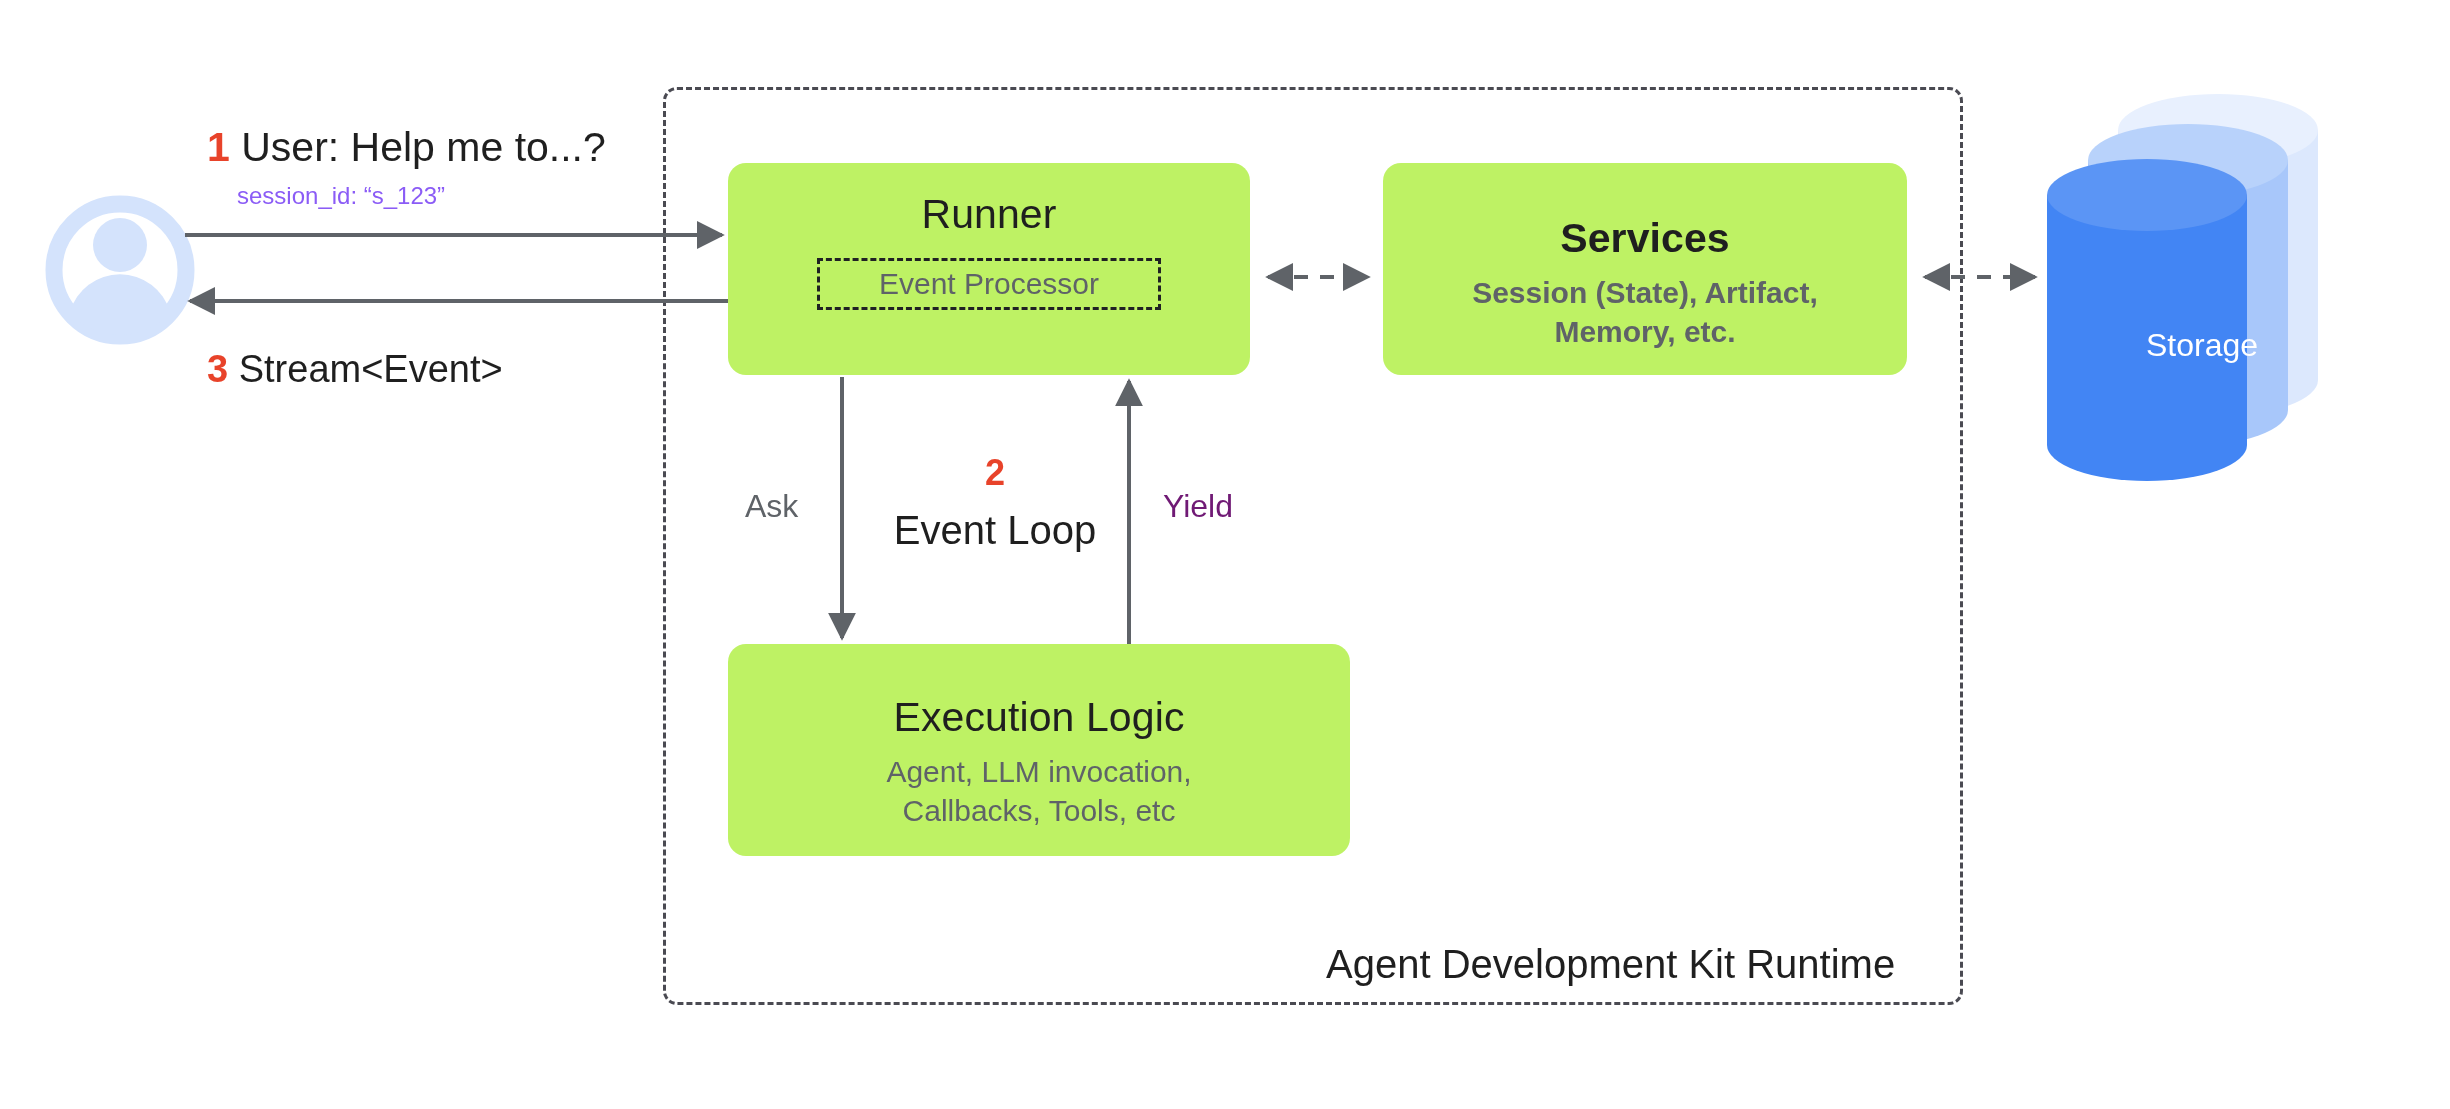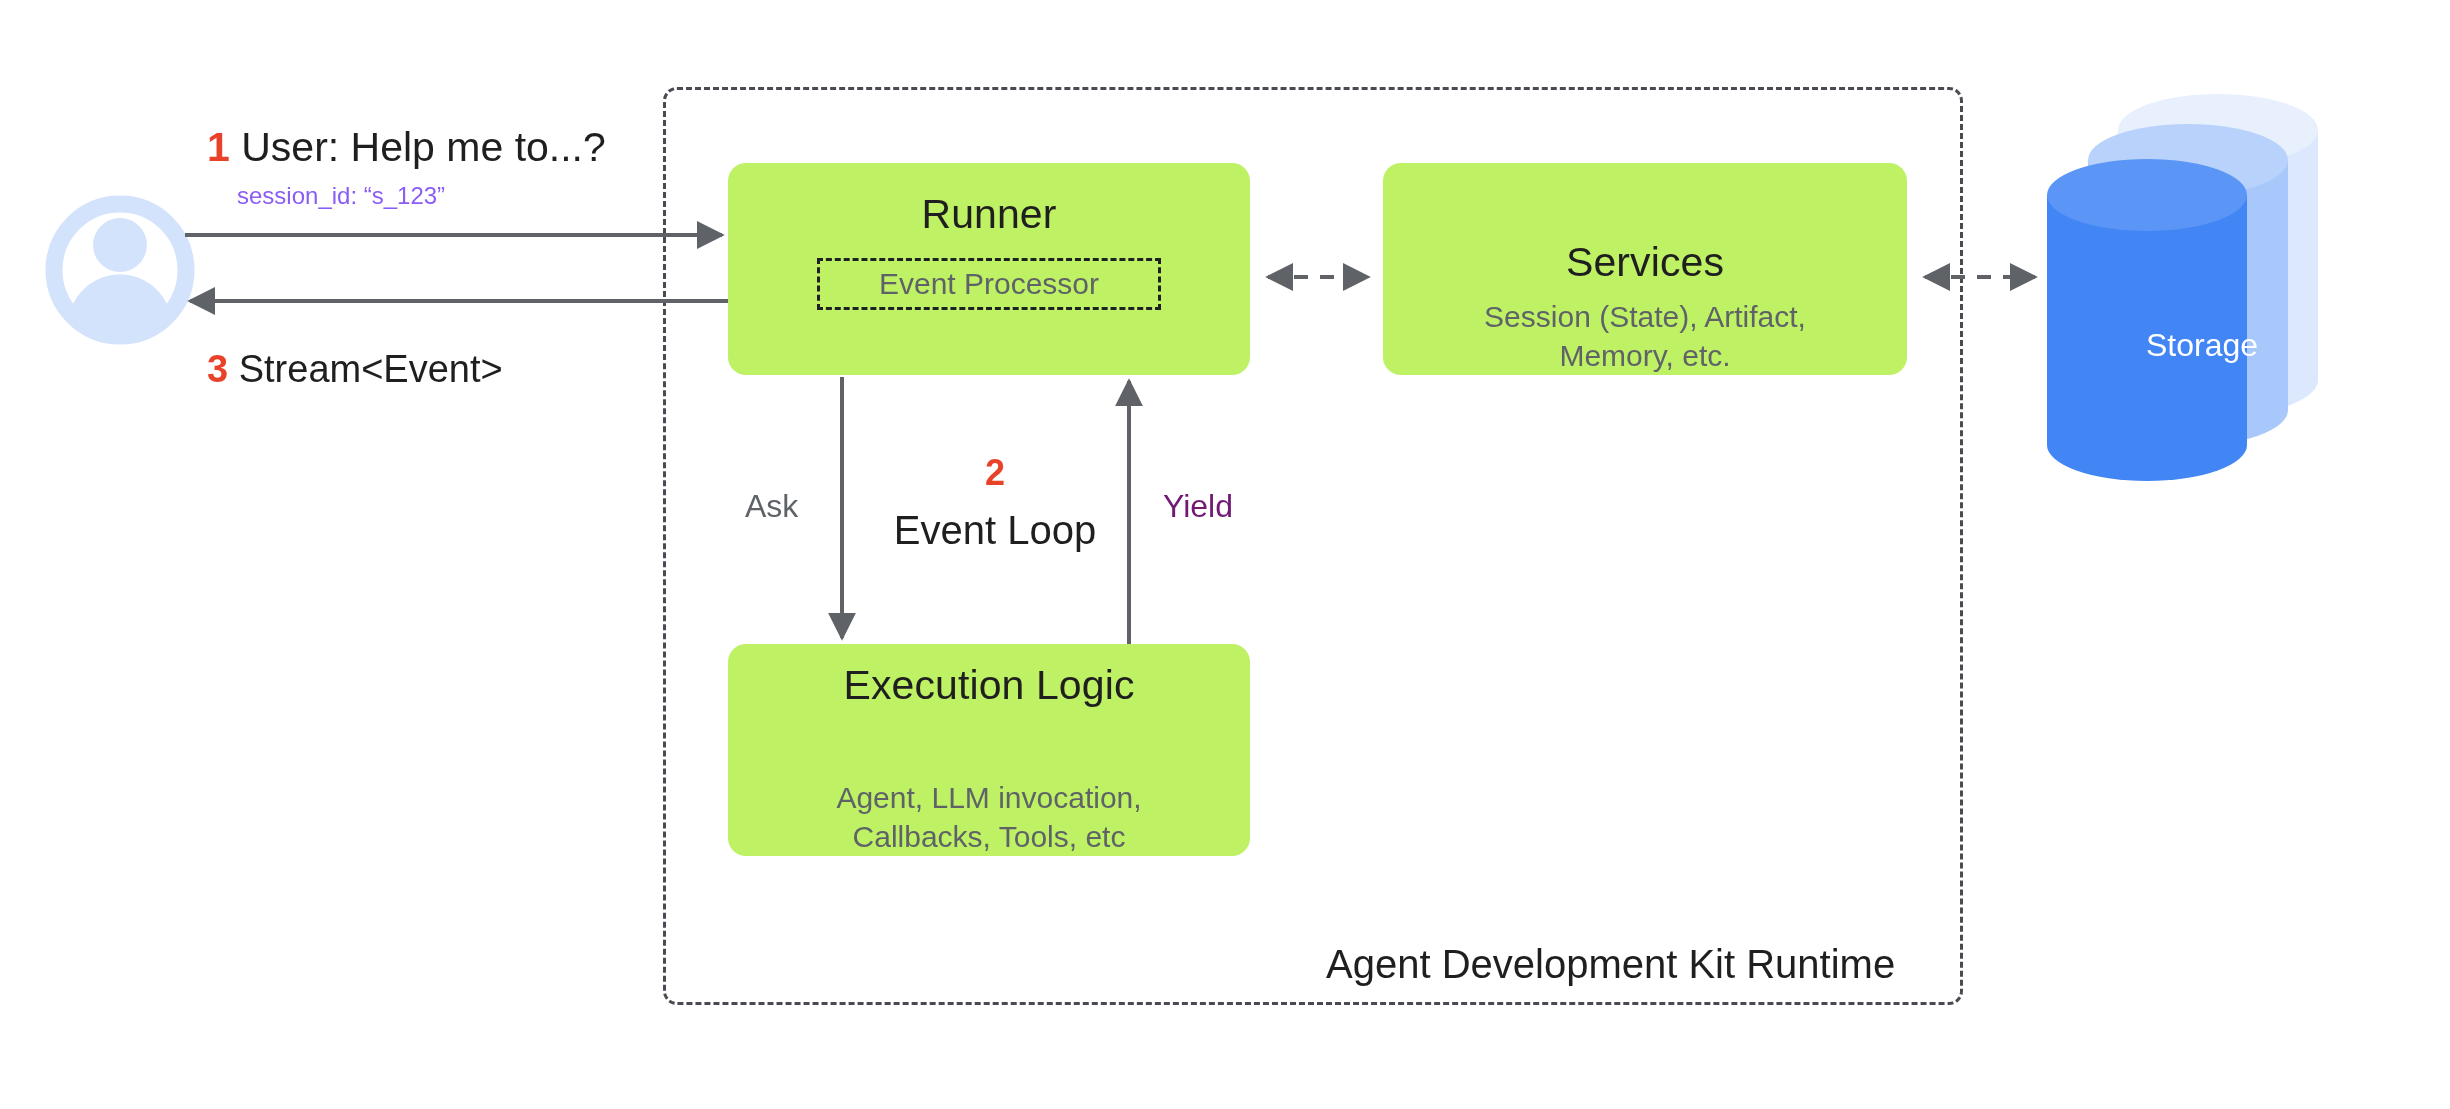--- a/index.html
+++ b/index.html
@@ -65,31 +65,32 @@
     font-size: 30px;
     color: #5f6368;
     box-sizing: border-box;
   }
   
   #services-box {
     left: 1383px;
     top: 163px;
     width: 524px;
     height: 212px;
-    justify-content: flex-end;
+    justify-content: center;
     padding-top: 28px;
+    font-weight: bold;
   }
   
   #execution-box {
     left: 728px;
     top: 644px;
-    width: 522px;
+    width: 622px;
     height: 212px;
-    justify-content: space-between;
-    padding-top: 18px;
+    justify-content: flex-start;
+    padding-top: 50px;
   }
   
   #runtime-container {
     position: absolute;
     left: 663px;
     top: 87px;
     width: 1300px;
     height: 918px;
     border: 3px dashed #4a4a52;
     border-radius: 14px;

